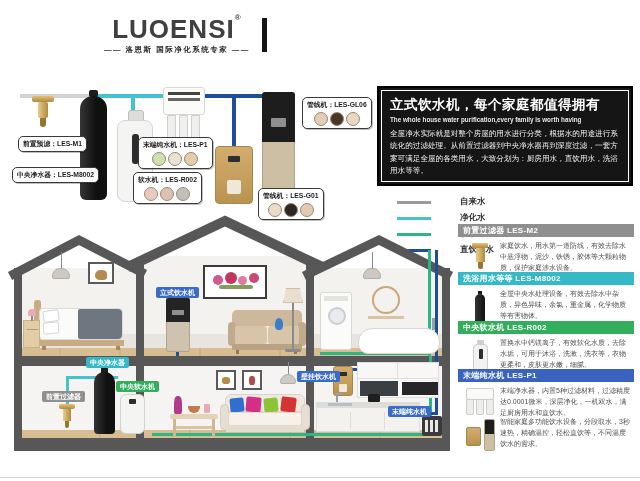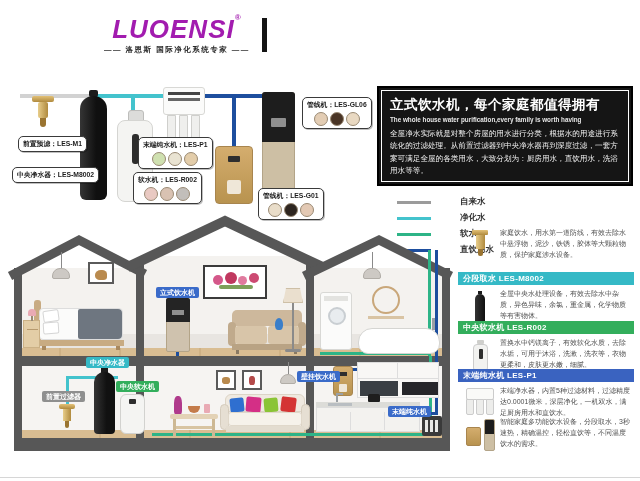--- a/index.html
+++ b/index.html
@@ -2,21 +2,21 @@
 <html><head>
 <meta charset="utf-8">
 <style>
   html,body{margin:0;padding:0;}
   body{font-family:"Liberation Sans","DejaVu Sans",sans-serif;background:#fff;}
   #canvas{position:relative;width:640px;height:481px;background:#ffffff;overflow:hidden;}
   .abs{position:absolute;}
   
   .hdr{position:absolute;top:14px;left:104px;display:flex;align-items:center;gap:12px;}
   .logo-block{display:flex;flex-direction:column;align-items:center;}
-  .logo{font-style:italic;font-weight:900;font-size:26px;letter-spacing:1px;color:#a21caf;line-height:1;}
+  .logo{font-weight:900;font-size:26px;letter-spacing:1px;color:#404040;line-height:1;}
   .logo sup{font-size:8px;font-weight:700;vertical-align:18px;}
   .tagline{font-size:7.5px;color:#2a2a2a;letter-spacing:1.5px;margin-top:3px;font-weight:700;}
   .hdr-divider{width:5px;height:34px;background:#141414;}
   .hdr-title{font-size:23px;font-weight:900;color:#141414;letter-spacing:2px;}
   
   .intro{position:absolute;left:377px;top:86px;width:256px;height:100px;background:#151515;border:2px solid #000;box-sizing:border-box;}
   .intro-inner{position:absolute;inset:2px;border:1px solid #fff;padding:5px 8px 4px 8px;box-sizing:border-box;}
   .intro-title{color:#fff;font-size:13.5px;font-weight:900;letter-spacing:.5px;}
   .intro-sub{color:#e8e8e8;font-size:6.3px;font-weight:700;margin-top:2px;}
   .intro-body{color:#f2f2f2;font-size:7.6px;line-height:1.62;margin-top:5px;}
@@ -367,33 +367,34 @@
     <div class="hlabel bg-blue" style="left:388px;top:406px"><span>末端纯水机</span></div>
     <div class="abs" style="left:422px;top:416px;width:20px;height:20px;background:#3a3a3a;border-radius:2px;z-index:3">
       <div class="abs" style="left:3px;top:4px;width:3px;height:12px;background:#e8e8e6"></div>
       <div class="abs" style="left:8px;top:4px;width:3px;height:12px;background:#e8e8e6"></div>
       <div class="abs" style="left:13px;top:4px;width:3px;height:12px;background:#e8e8e6"></div>
     </div>
   </div>
 
   <div>
     <div class="panel" style="top:224px">
+      <div class="panel-h ph-gray">前置过滤器 LES-M2</div>
       <div class="panel-b">
         <div class="panel-img">
           <div class="mini-col">
               <div style="width:16px;height:5px;background:linear-gradient(#e3c177,#b08a3e);border-radius:1px"></div>
               <div style="width:9px;height:14px;background:linear-gradient(90deg,#e8cd8a,#b08a3e)"></div>
               <div style="width:5px;height:7px;background:#9a7431;border-radius:0 0 2px 2px"></div>
             </div>
         </div>
         <div class="panel-desc">家庭饮水，用水第一道防线，有效去除水中悬浮物，泥沙，铁锈，胶体等大颗粒物质，保护家庭涉水设备。</div>
       </div>
     </div>
     <div class="panel" style="top:272px">
-      <div class="panel-h ph-cyan">分段取水 LES-M8002</div>
+      <div class="panel-h ph-cyan">洗浴用水等等 LES-M8002</div>
       <div class="panel-b">
         <div class="panel-img">
           <div class="mini-col">
               <div style="width:4px;height:3px;background:#1c1c1c"></div>
               <div style="width:10px;height:32px;background:linear-gradient(90deg,#343434,#101010);border-radius:5px 5px 2px 2px"></div>
             </div>
         </div>
         <div class="panel-desc">全屋中央水处理设备，有效去除水中杂质，异色异味，余氯，重金属，化学物质等有害物体。</div>
       </div>
     </div>

